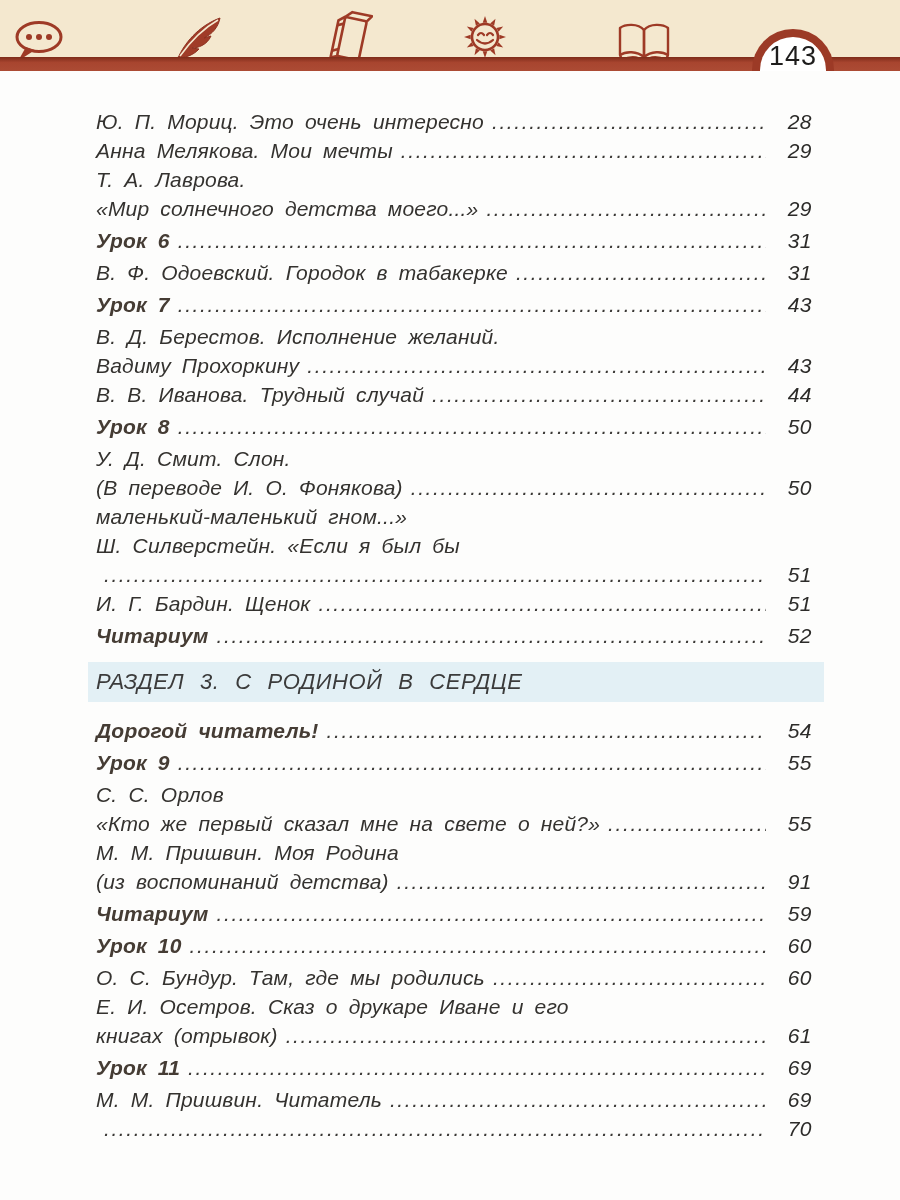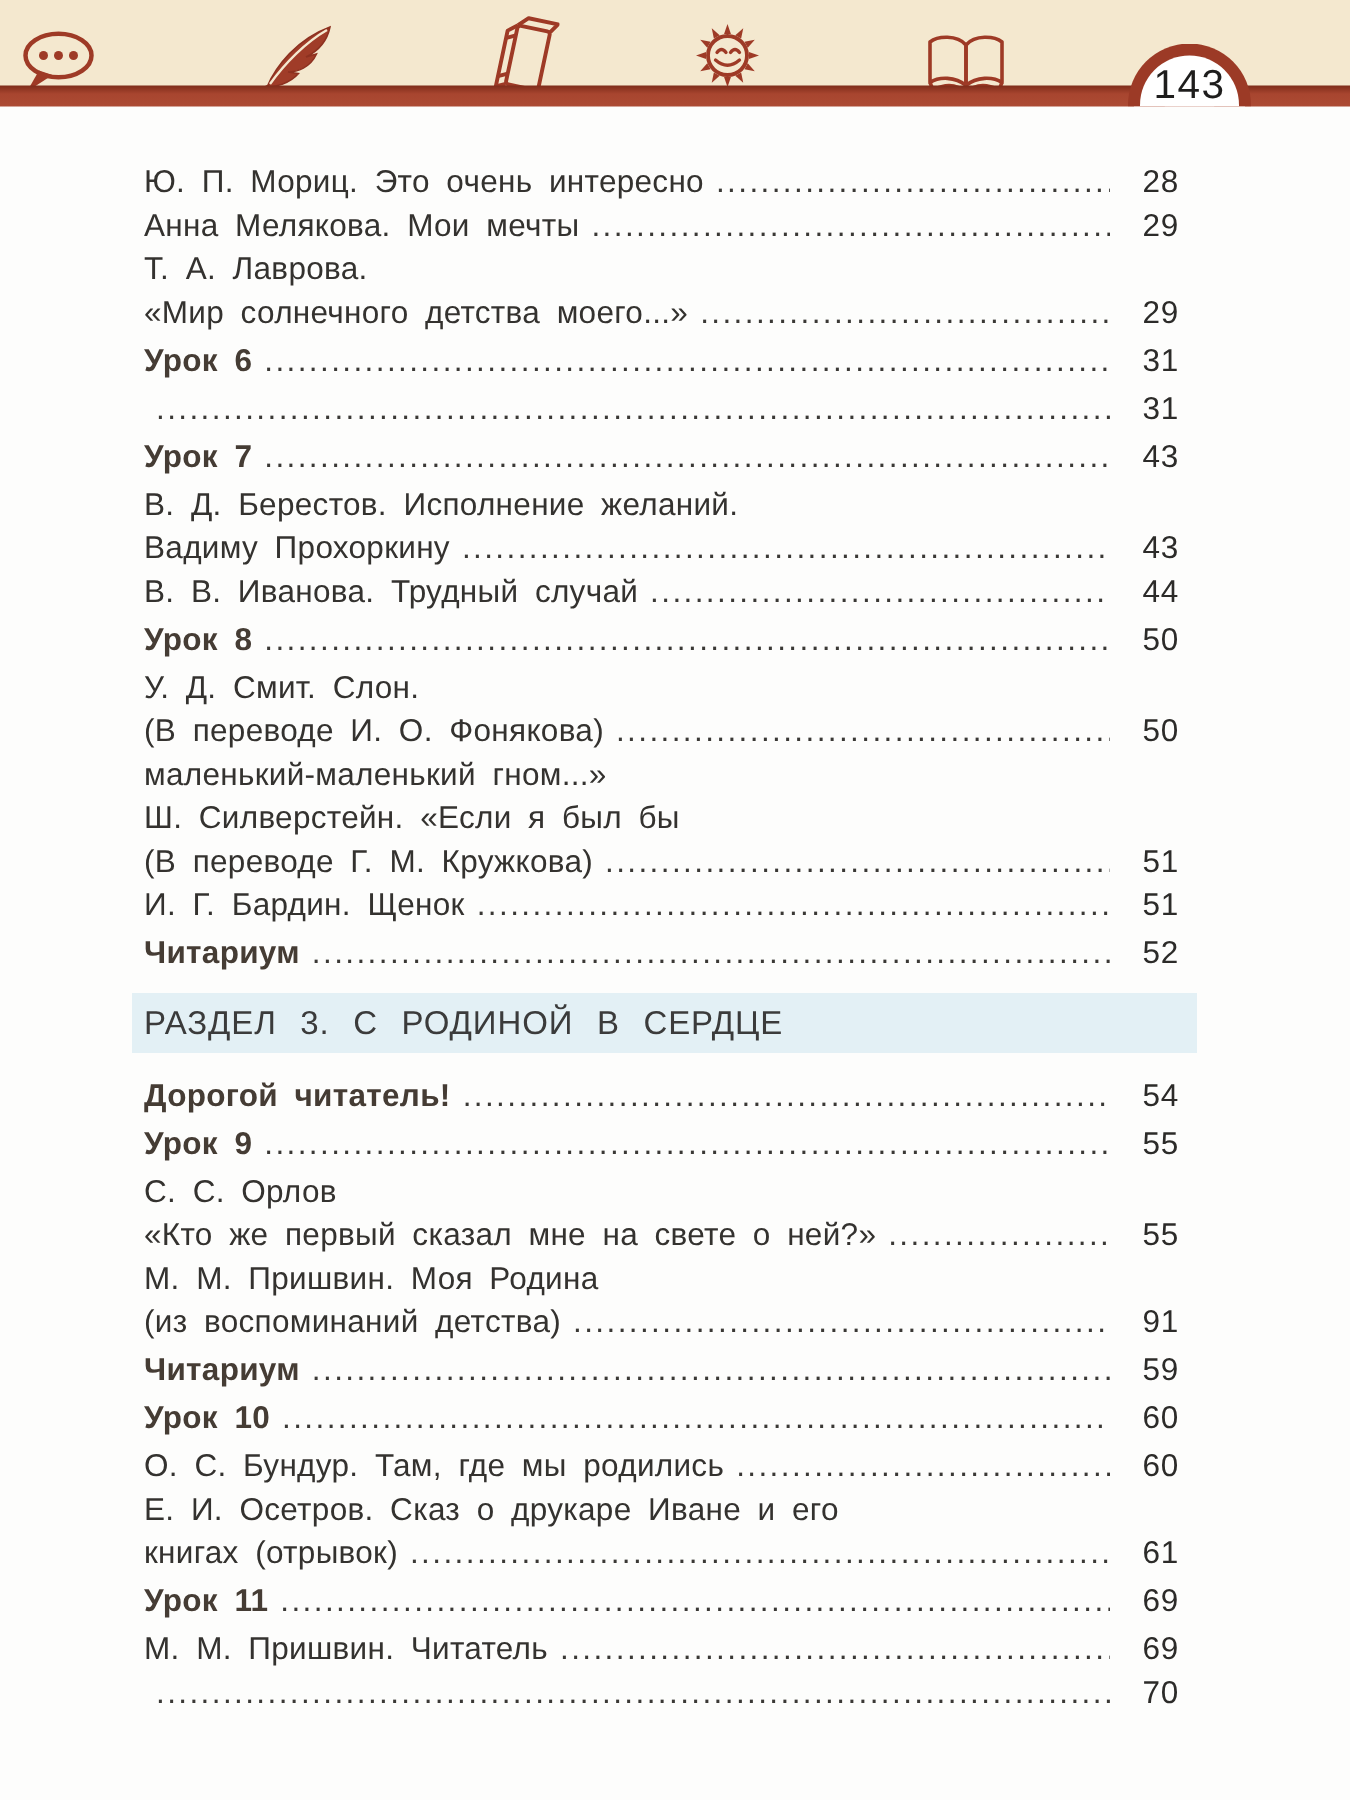--- a/index.html
+++ b/index.html
@@ -22,21 +22,21 @@
     width:66px;height:34px;
     background:#ffffff;
     border:8px solid #9c3a26;border-bottom:none;
     border-radius:41px 41px 0 0;
     display:flex;align-items:flex-end;justify-content:center;
   }
   .arch .pagenum{
     font-size:27px;color:#1e1d1c;letter-spacing:1px;line-height:30px;
   }
   
-  .main{padding:36px 114px 0 96px;}
+  .main{padding:36px 88px 0 96px;font-style:italic;}
   .entry{margin:0;}
   .entry .line{
     font-size:21px;line-height:29px;height:29px;
     letter-spacing:.2px;word-spacing:5px;white-space:nowrap;
   }
   .entry .row{display:flex;align-items:baseline;}
   .entry .txt{flex:0 0 auto;}
   .dots{
     flex:1 1 auto;overflow:hidden;white-space:nowrap;
     letter-spacing:1.6px;margin:0 8px;color:#3a3835;
@@ -143,20 +143,21 @@
       </div>
       <div class="entry e-bold">
         <div class="line row">
           <span class="txt">Урок 6</span>
           <span class="dots">................................................................................................................................................................</span>
           <span class="pg">31</span>
         </div>
       </div>
       <div class="entry">
         <div class="line row">
+          <span class="txt">В. Ф. Одоевский. Городок в табакерке</span>
           <span class="dots">................................................................................................................................................................</span>
           <span class="pg">31</span>
         </div>
       </div>
       <div class="entry e-bold">
         <div class="line row">
           <span class="txt">Урок 7</span>
           <span class="dots">................................................................................................................................................................</span>
           <span class="pg">43</span>
         </div>
@@ -188,21 +189,20 @@
         <div class="line row">
           <span class="txt">(В переводе И. О. Фонякова)</span>
           <span class="dots">................................................................................................................................................................</span>
           <span class="pg">50</span>
         </div>
       </div>
       <div class="entry">
         <div class="line">маленький-маленький гном...»</div>
         <div class="line">Ш. Силверстейн. «Если я был бы</div>
         <div class="line row">
-          <span class="txt">(В переводе Г. М. Кружкова)</span>
           <span class="dots">................................................................................................................................................................</span>
           <span class="pg">51</span>
         </div>
       </div>
       <div class="entry">
         <div class="line row">
           <span class="txt">И. Г. Бардин. Щенок</span>
           <span class="dots">................................................................................................................................................................</span>
           <span class="pg">51</span>
         </div>

